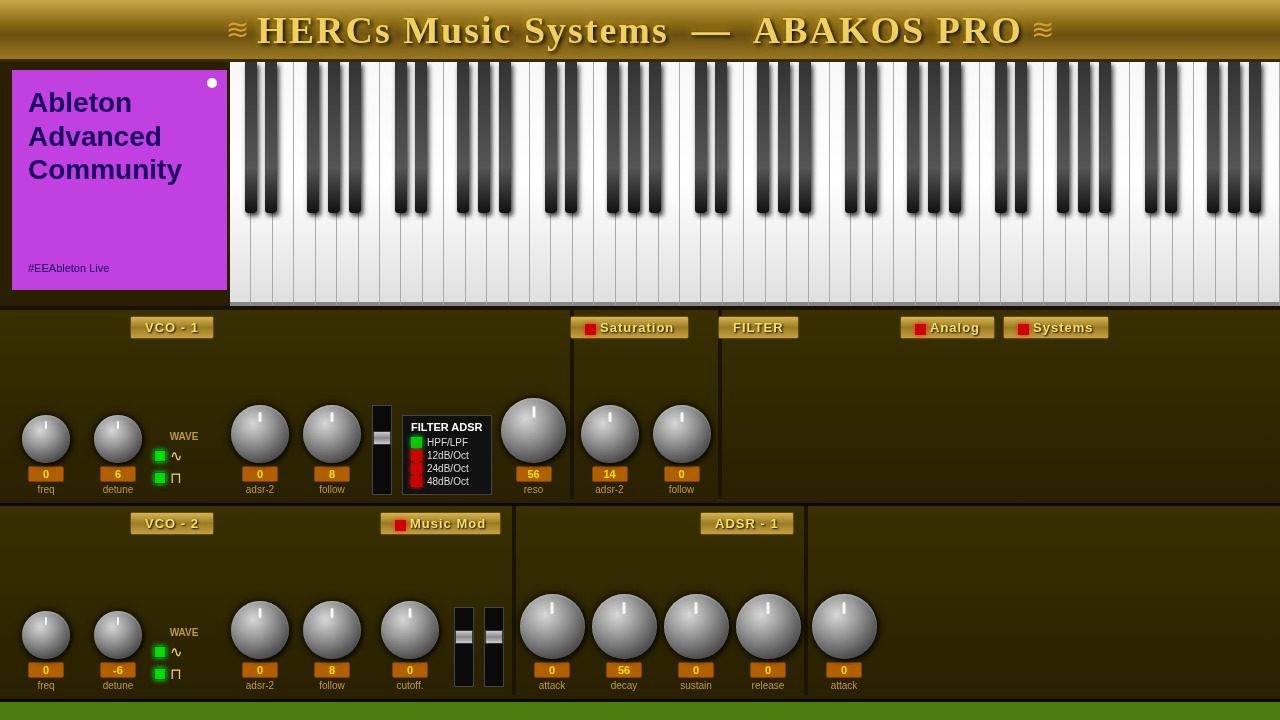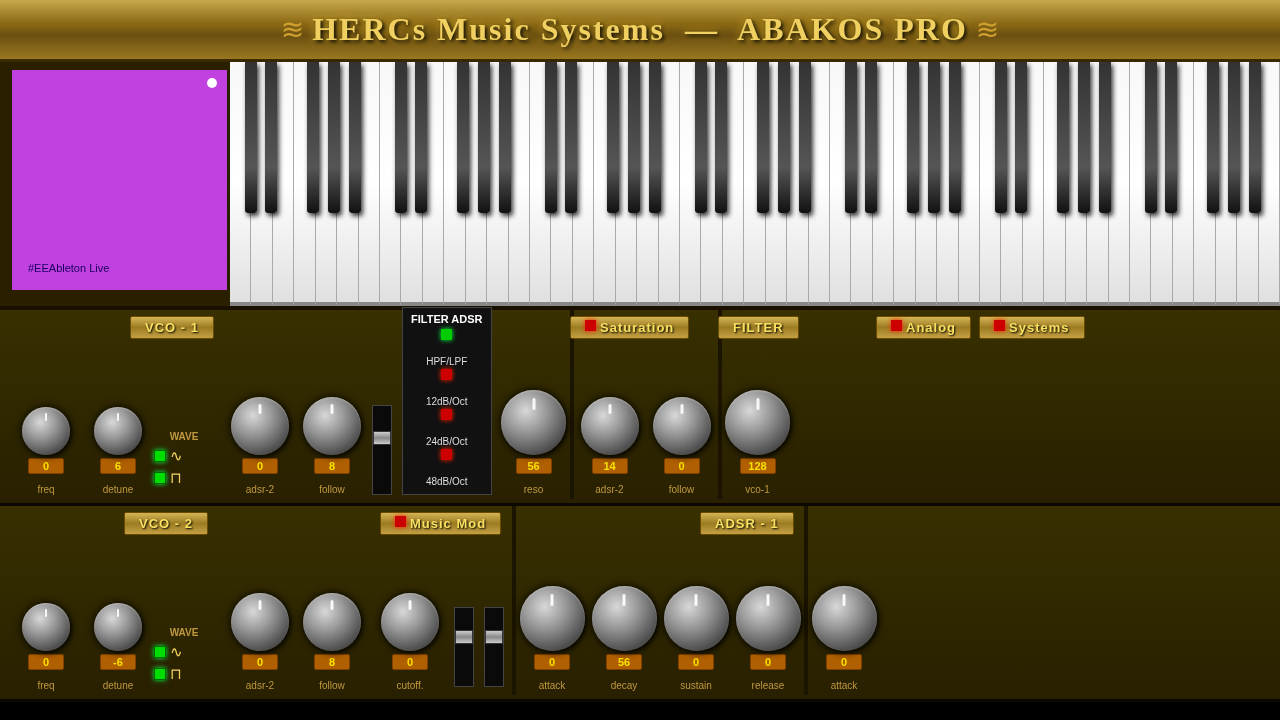--- a/index.html
+++ b/index.html
@@ -17,21 +17,21 @@
       height: 62px;
       background: linear-gradient(180deg, #c8a84b 0%, #8b6914 40%, #6b4f10 60%, #9a7820 100%);
       display: flex;
       align-items: center;
       justify-content: center;
       border-bottom: 3px solid #3a2a00;
       position: relative;
     }
     .header-title {
       color: #f0d060;
-      font-size: 32px;
+      font-size: 38px;
       font-weight: bold;
       letter-spacing: 2px;
       text-shadow: 2px 2px 4px #000, 0 0 8px #c8a020;
       font-family: 'Times New Roman', serif;
     }
     .header-deco-left {
       color: #d0a030;
       font-size: 28px;
       margin-right: 8px;
     }
@@ -129,20 +129,21 @@
     &nbsp;—&nbsp;
     <span>ABAKOS PRO</span>
   </span>
   <span class="header-deco-right">≋</span>
 </div>
 
 <div class="keyboard-section">
 
   <div class="community-card">
     <div class="community-card-dot"></div>
+    <div class="community-card-title">Ableton Advanced Community</div>
     <div class="community-card-subtitle">#EEAbleton Live</div>
   </div>
 
   <div class="piano-keys">
 
     <style>
       .piano-keys {
         display: flex;
         position: absolute;
         left: 230px;
@@ -275,21 +276,21 @@
   </div>
 </div>
 
 <div class="main-synth">
   <style>
     .main-synth {
       display: flex;
       flex-direction: column;
       width: 1280px;
       height: 410px;
-      background: #000000;
+      background: #4d7c0f;
       position: relative;
     }
     .synth-row {
       display: flex;
       height: 196px;
       position: relative;
       background: linear-gradient(180deg, #383000 0%, #282000 100%);
       border-bottom: 3px solid #0a0800;
       align-items: flex-end;
       padding-bottom: 4px;
@@ -334,21 +335,21 @@
       padding: 1px 4px;
       min-width: 36px;
       border-radius: 2px;
       margin-top: 3px;
       border: 1px solid #804000;
     }
     .vlbl {
       color: #c09840;
       font-size: 10px;
       text-align: center;
-      margin-top: 10px;
+      margin-top: 2px;
     }
     .hdr-lbl {
       background: linear-gradient(180deg, #d4b454 0%, #9c7c22 50%, #c4a044 100%);
       color: #f8e060;
       font-size: 13px;
       font-weight: bold;
       padding: 3px 14px;
       border: 1px solid #6a4c00;
       border-radius: 2px;
       letter-spacing: 1px;
@@ -356,21 +357,21 @@
     }
     .top-lbl-row {
       position: absolute;
       top: 6px;
       display: flex;
       align-items: center;
       gap: 8px;
     }
     .led-r { width: 11px; height: 11px; background: #cc0000; box-shadow: 0 0 5px #ff2200; flex-shrink: 0; }
     .led-g { width: 11px; height: 11px; background: #00cc00; box-shadow: 0 0 5px #00ff44; flex-shrink: 0; }
-    .lbl-flex { display: flex; align-items: flex-start; gap: 4px; }
+    .lbl-flex { display: flex; align-items: flex-end; gap: 4px; }
     .wave-panel {
       display: flex;
       flex-direction: column;
       align-items: flex-start;
       padding-bottom: 10px;
       min-width: 60px;
     }
     .wave-title {
       color: #c09840;
       font-size: 10px;
@@ -406,23 +407,22 @@
     .ftype-title {
       color: #fff;
       font-size: 11px;
       font-weight: bold;
       text-align: center;
       margin-bottom: 4px;
     }
     .fopt {
       display: flex;
       align-items: center;
-      gap: 16px;
+      gap: 5px;
       margin: 2px 0;
-      flex-direction: column;
     }
     .fopt-txt { color: #ddd; font-size: 10px; }
     .vslider {
       width: 20px;
       height: 90px;
       background: #0a0a0a;
       border: 1px solid #444;
       margin: 0 4px;
       margin-bottom: 4px;
       position: relative;
@@ -458,21 +458,21 @@
     </div>
     <div class="top-lbl-row" style="left: 570px;">
       <span class="hdr-lbl lbl-flex">
         <span class="led-r"></span>
         <span>Saturation</span>
       </span>
     </div>
     <div class="top-lbl-row" style="left: 718px;">
       <span class="hdr-lbl">FILTER</span>
     </div>
-    <div class="top-lbl-row" style="left: 876px;">
+    <div class="top-lbl-row" style="left: 900px;">
       <span class="hdr-lbl lbl-flex">
         <span class="led-r"></span>
         <span>Analog</span>
       </span>
       <span class="hdr-lbl lbl-flex">
         <span class="led-r"></span>
         <span>Systems</span>
       </span>
     </div>
 
@@ -552,30 +552,25 @@
     </div>
 
     <div class="knob-col">
       <div class="knob-circle knob-c-md"></div>
       <div class="vbox">0</div>
       <div class="vlbl">follow</div>
     </div>
 
     <div class="divv"></div>
 
-    <div class="knob-col">
-      <div class="knob-circle knob-c-lg"></div>
-      <div class="vbox">128</div>
-      <div class="vlbl">vco-1</div>
-    </div>
   </div>
 
   <div class="synth-row">
 
-    <div class="top-lbl-row" style="left: 124px;">
+    <div class="top-lbl-row" style="left: 130px;">
       <span class="hdr-lbl">VCO - 2</span>
     </div>
     <div class="top-lbl-row" style="left: 380px;">
       <span class="hdr-lbl lbl-flex">
         <span class="led-r"></span>
         <span>Music Mod</span>
       </span>
     </div>
     <div class="top-lbl-row" style="left: 700px;">
       <span class="hdr-lbl">ADSR - 1</span>

